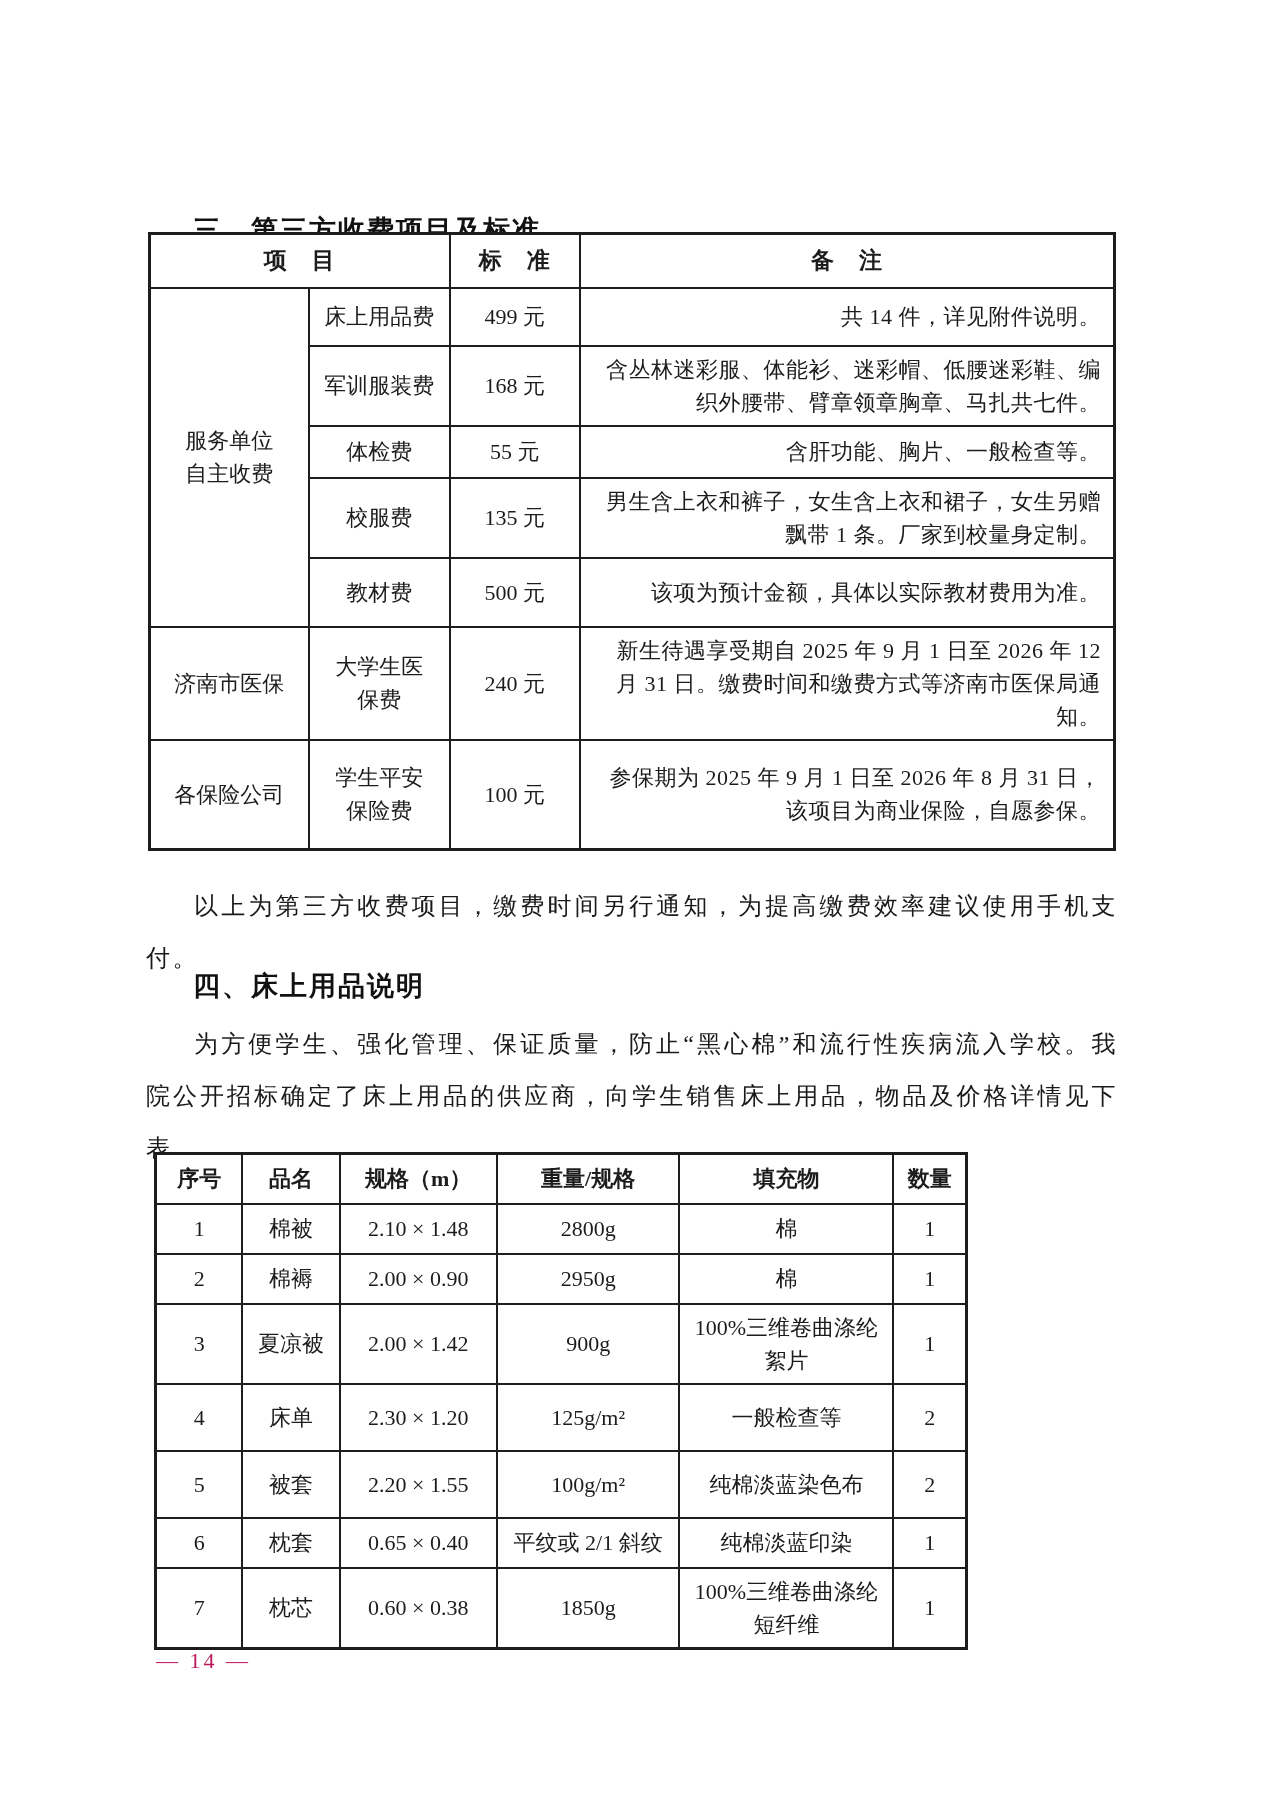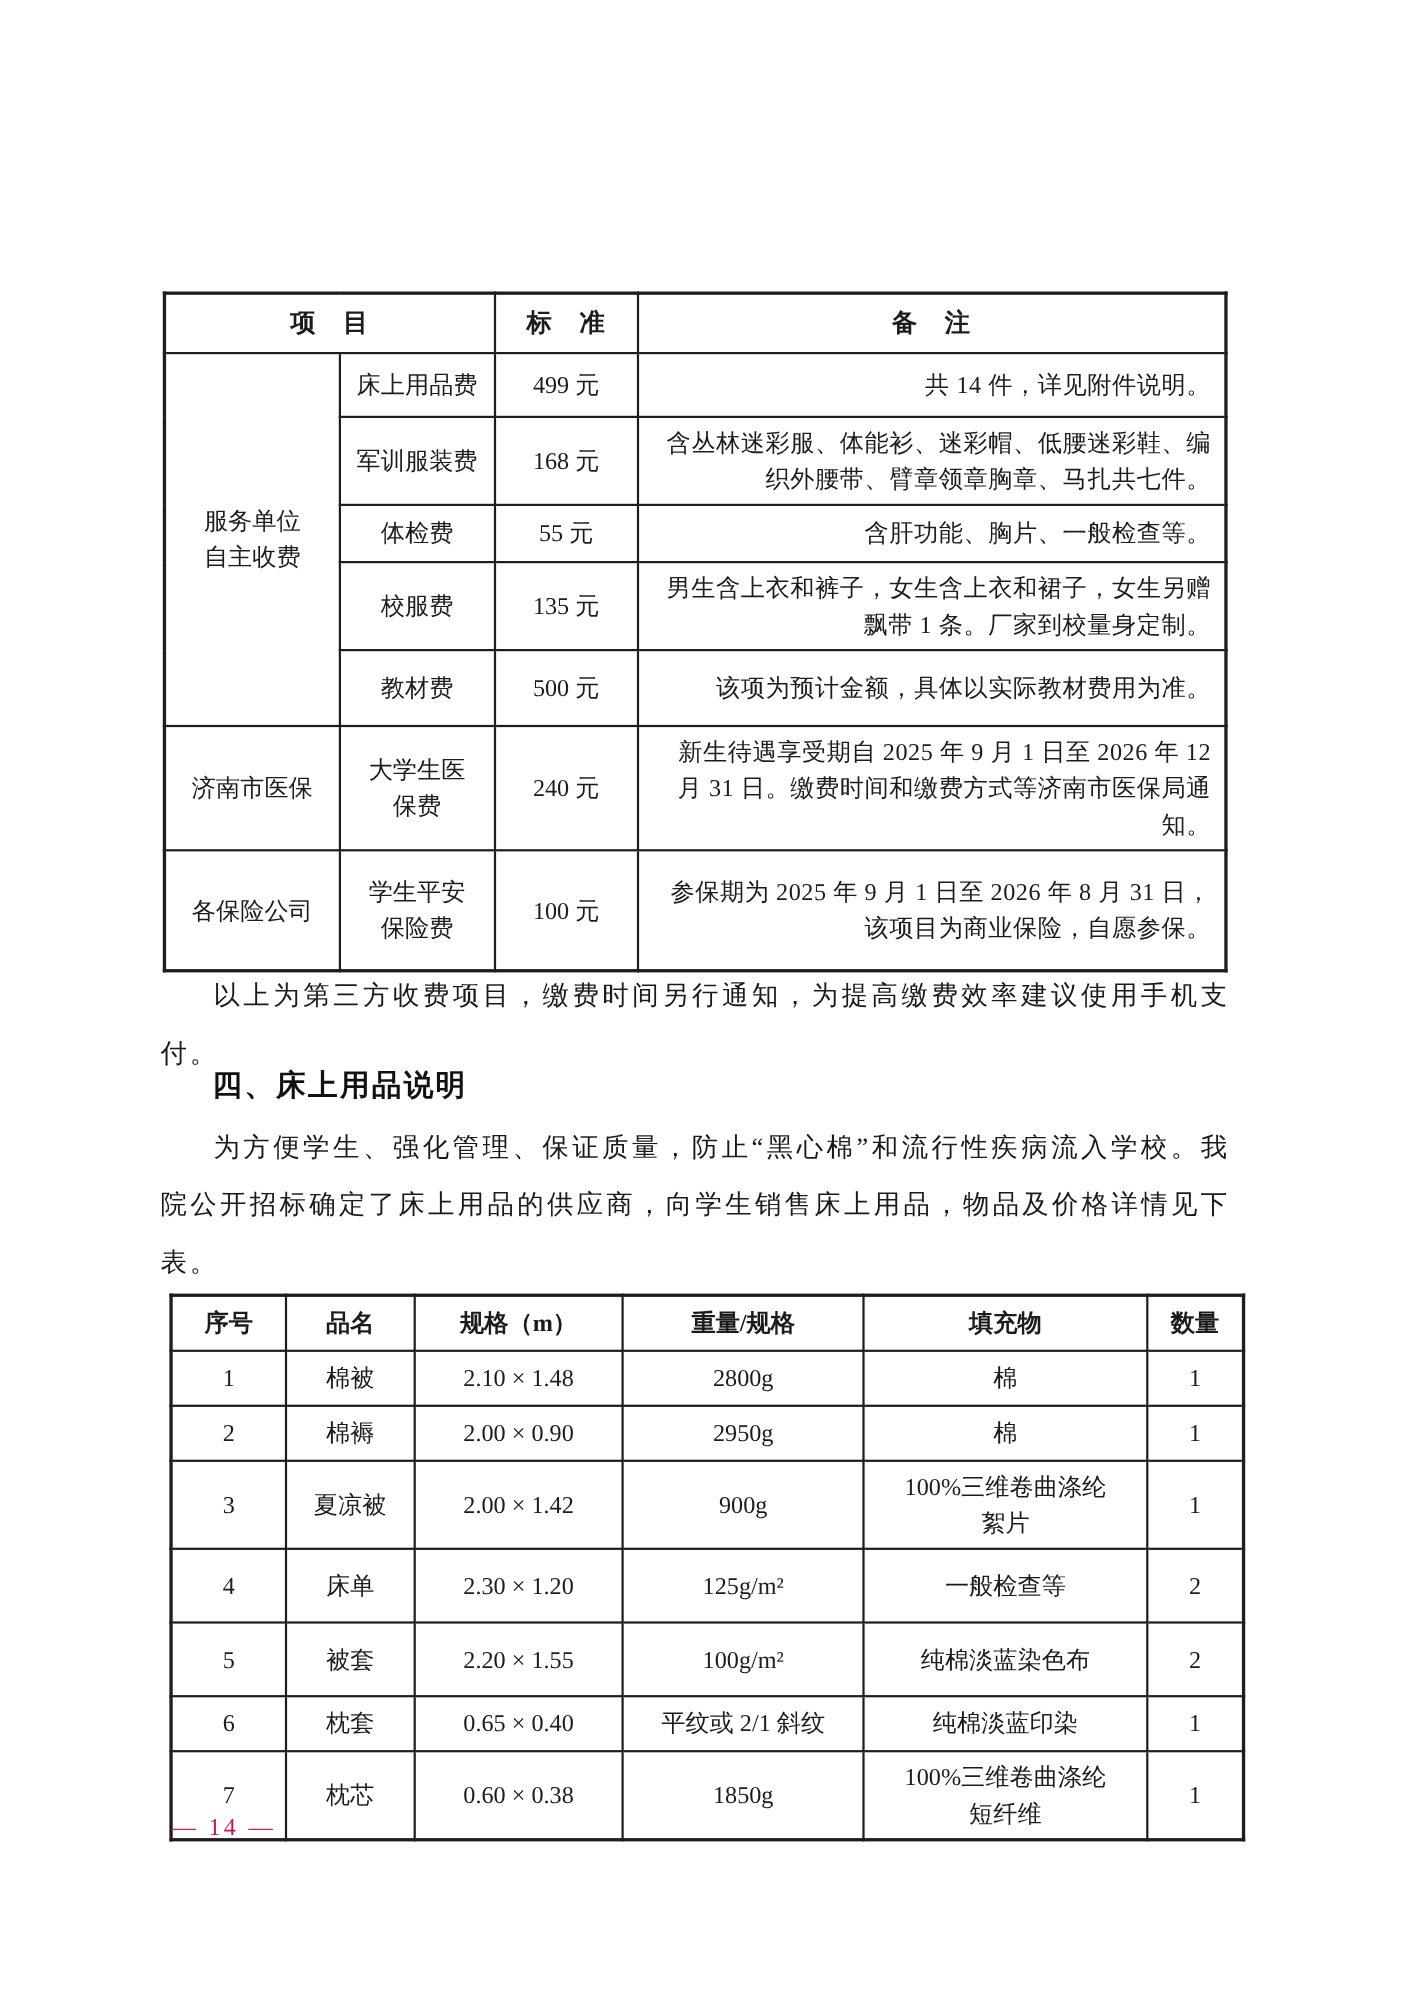--- a/index.html
+++ b/index.html
@@ -19,48 +19,49 @@
   }
   #para-after-fees{top:856px;}
   #para-bedding{top:994px;}
   table{border-collapse:collapse;table-layout:fixed;position:absolute;background:#fff;}
   th,td{
     border:2px solid #1d1d1d;text-align:center;vertical-align:middle;
     white-space:pre-line;padding:6px 8px;box-sizing:border-box;line-height:33px;
   }
   th{font-weight:700;}
   
-  #fee-table{left:148px;top:265px;width:968px;font-size:22px;border:3px solid #1d1d1d;padding-left:41px;}
+  #fee-table{left:148px;top:232px;width:968px;font-size:22px;border:3px solid #1d1d1d;padding-left:41px;}
   #fee-table th{font-size:23px;letter-spacing:1px;}
   #fee-table thead tr{height:54px;}
   #fee-table tbody tr:nth-child(1){height:58px;}
   #fee-table tbody tr:nth-child(2){height:75px;}
   #fee-table tbody tr:nth-child(3){height:52px;font-family:Liberation Serif, serif;}
   #fee-table tbody tr:nth-child(4){height:77px;}
   #fee-table tbody tr:nth-child(5){height:69px;}
   #fee-table tbody tr:nth-child(6){height:108px;}
   #fee-table tbody tr:nth-child(7){height:110px;}
   #fee-table td.remark{text-align:right;padding:6px 12px;letter-spacing:0.5px;}
   
-  #bedding-table{left:154px;top:1176px;width:978px;font-size:22px;border:3px solid #1d1d1d;}
+  #bedding-table{left:154px;top:1152px;width:814px;font-size:22px;border:3px solid #1d1d1d;}
   #bedding-table thead tr{height:50px;}
   #bedding-table tbody tr{height:50px;}
   #bedding-table tbody tr:nth-child(3){height:70px;}
   #bedding-table tbody tr:nth-child(4){height:67px;}
   #bedding-table tbody tr:nth-child(5){height:67px;}
   #bedding-table tbody tr:nth-child(7){height:67px;}
   .page-number{
     position:absolute;left:156px;top:1648px;font-size:22px;letter-spacing:3px;color:#be185d;
   }
 </style>
 </head>
 <body>
 
 <div class="page">
 
+  <h2 class="sec-title" id="sec3-title">三、第三方收费项目及标准</h2>
 
   <table id="fee-table">
     <colgroup>
       <col style="width:16.5%">
       <col style="width:14.6%">
       <col style="width:13.5%">
       <col style="width:55.4%">
     </colgroup>
     <thead id="fee-head">
         <tr>

